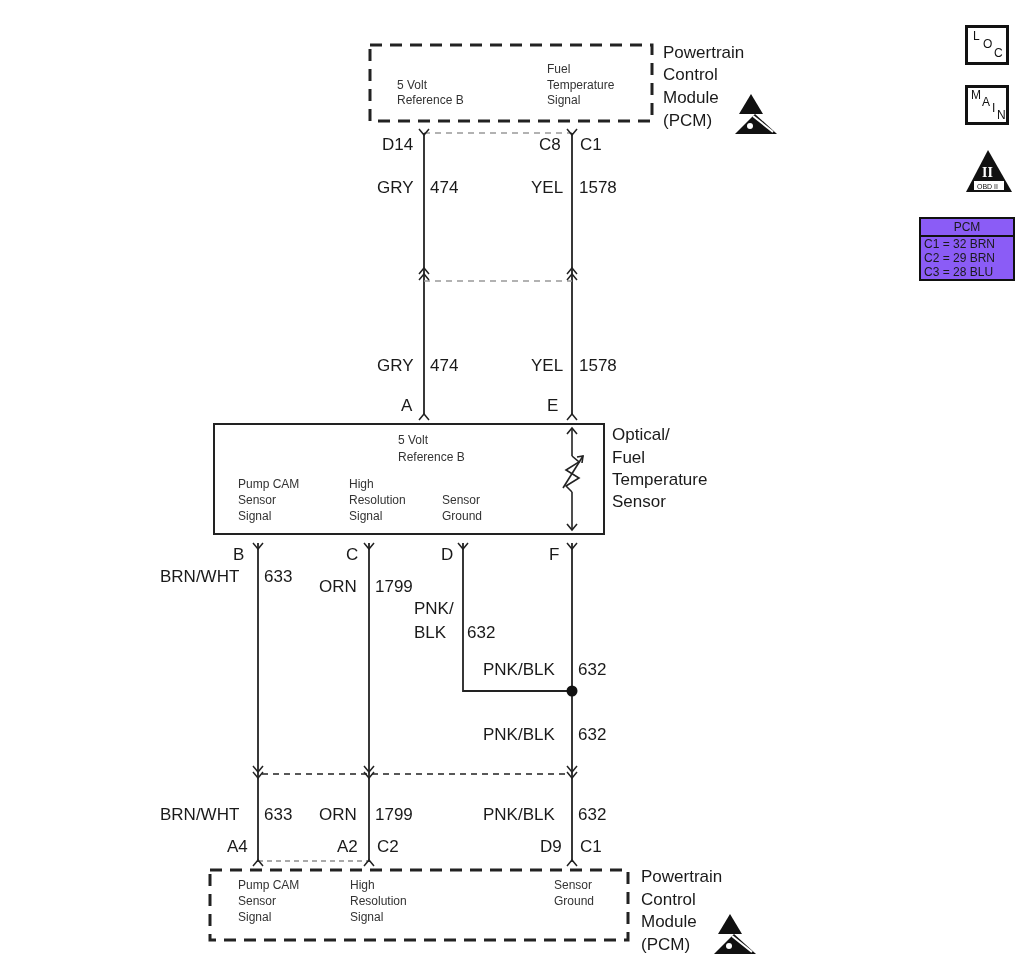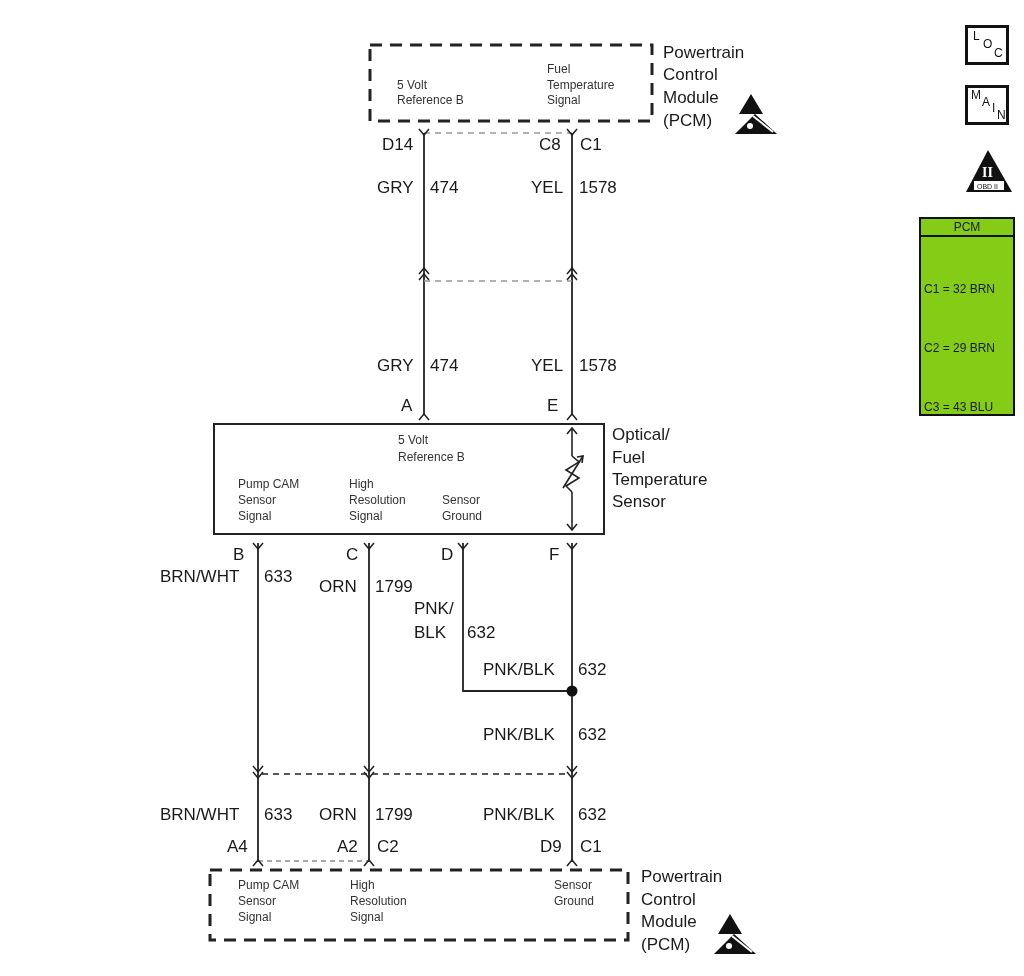--- a/index.html
+++ b/index.html
@@ -6,23 +6,23 @@
   body { width: 1024px; height: 976px; position: relative; overflow: hidden;
          font-family: "Liberation Sans", sans-serif; color: #1a1a1a; }
   svg#schem { position: absolute; left: 0; top: 0; }
   .lbl { font-family: "Liberation Sans", sans-serif; fill: #1a1a1a; }
   .big { font-size: 17px; }
   .small { font-size: 12px; fill: #333333; }
   .iconbox { position: absolute; width: 44px; height: 40px; border: 3px solid #111;
              box-sizing: border-box; background: #fff; }
   .iconbox span { position: absolute; font-size: 12px; font-family: "Liberation Sans", sans-serif; color:#111; }
   .pcm-table { position: absolute; left: 919px; top: 217px; width: 92px; border: 2px solid #111;
-               font-family: "Liberation Sans", sans-serif; font-size: 12px; background:#84cc16; }
+               font-family: "Liberation Sans", sans-serif; font-size: 12px; background:#8b5cf6; }
   .pcm-table .hd { text-align: center; border-bottom: 2px solid #111; padding: 1px 0 1px 0; }
-  .pcm-table .row { padding: 0 3px; line-height: 14px; white-space: nowrap; margin-top: 45px; }
+  .pcm-table .row { padding: 0 3px; line-height: 14px; white-space: nowrap; }
 </style>
 </head>
 <body>
 
 <svg id="schem" width="1024" height="976" viewBox="0 0 1024 976">
 
   <rect x="370" y="45" width="282" height="76" fill="none" stroke="#222" stroke-width="3" stroke-dasharray="12,8"></rect>
   <text class="lbl small" x="397" y="89"><tspan>5 Volt</tspan></text>
   <text class="lbl small" x="397" y="104"><tspan>Reference B</tspan></text>
   <text class="lbl small" x="547" y="73"><tspan>Fuel</tspan></text>
@@ -181,14 +181,14 @@
   <span style="left:3px; top:0px;">M</span>
   <span style="left:14px; top:7px;">A</span>
   <span style="left:24px; top:13px;">I</span>
   <span style="left:29px; top:20px;">N</span>
 </div>
 
 <div class="pcm-table">
   <div class="hd">PCM</div>
   <div class="row">C1 = 32 BRN</div>
   <div class="row">C2 = 29 BRN</div>
-  <div class="row">C3 = 43 BLU</div>
+  <div class="row">C3 = 28 BLU</div>
 </div>
 
 </body></html>

